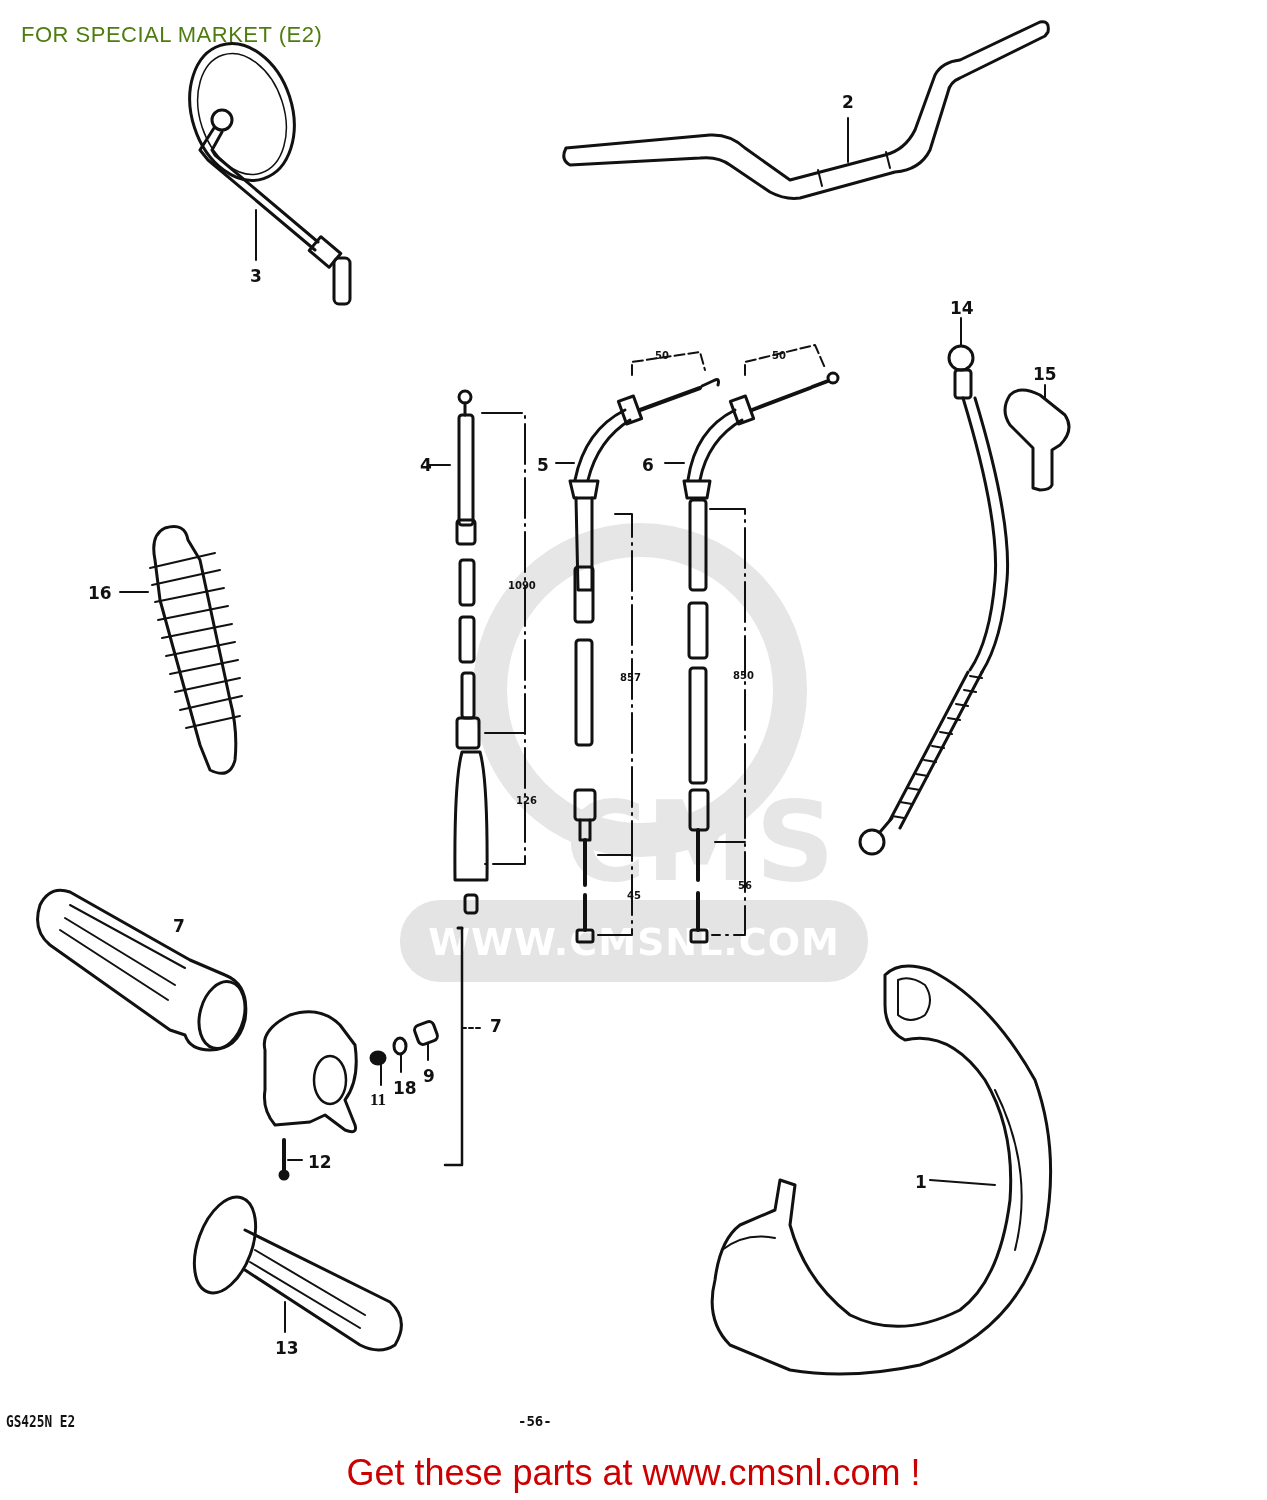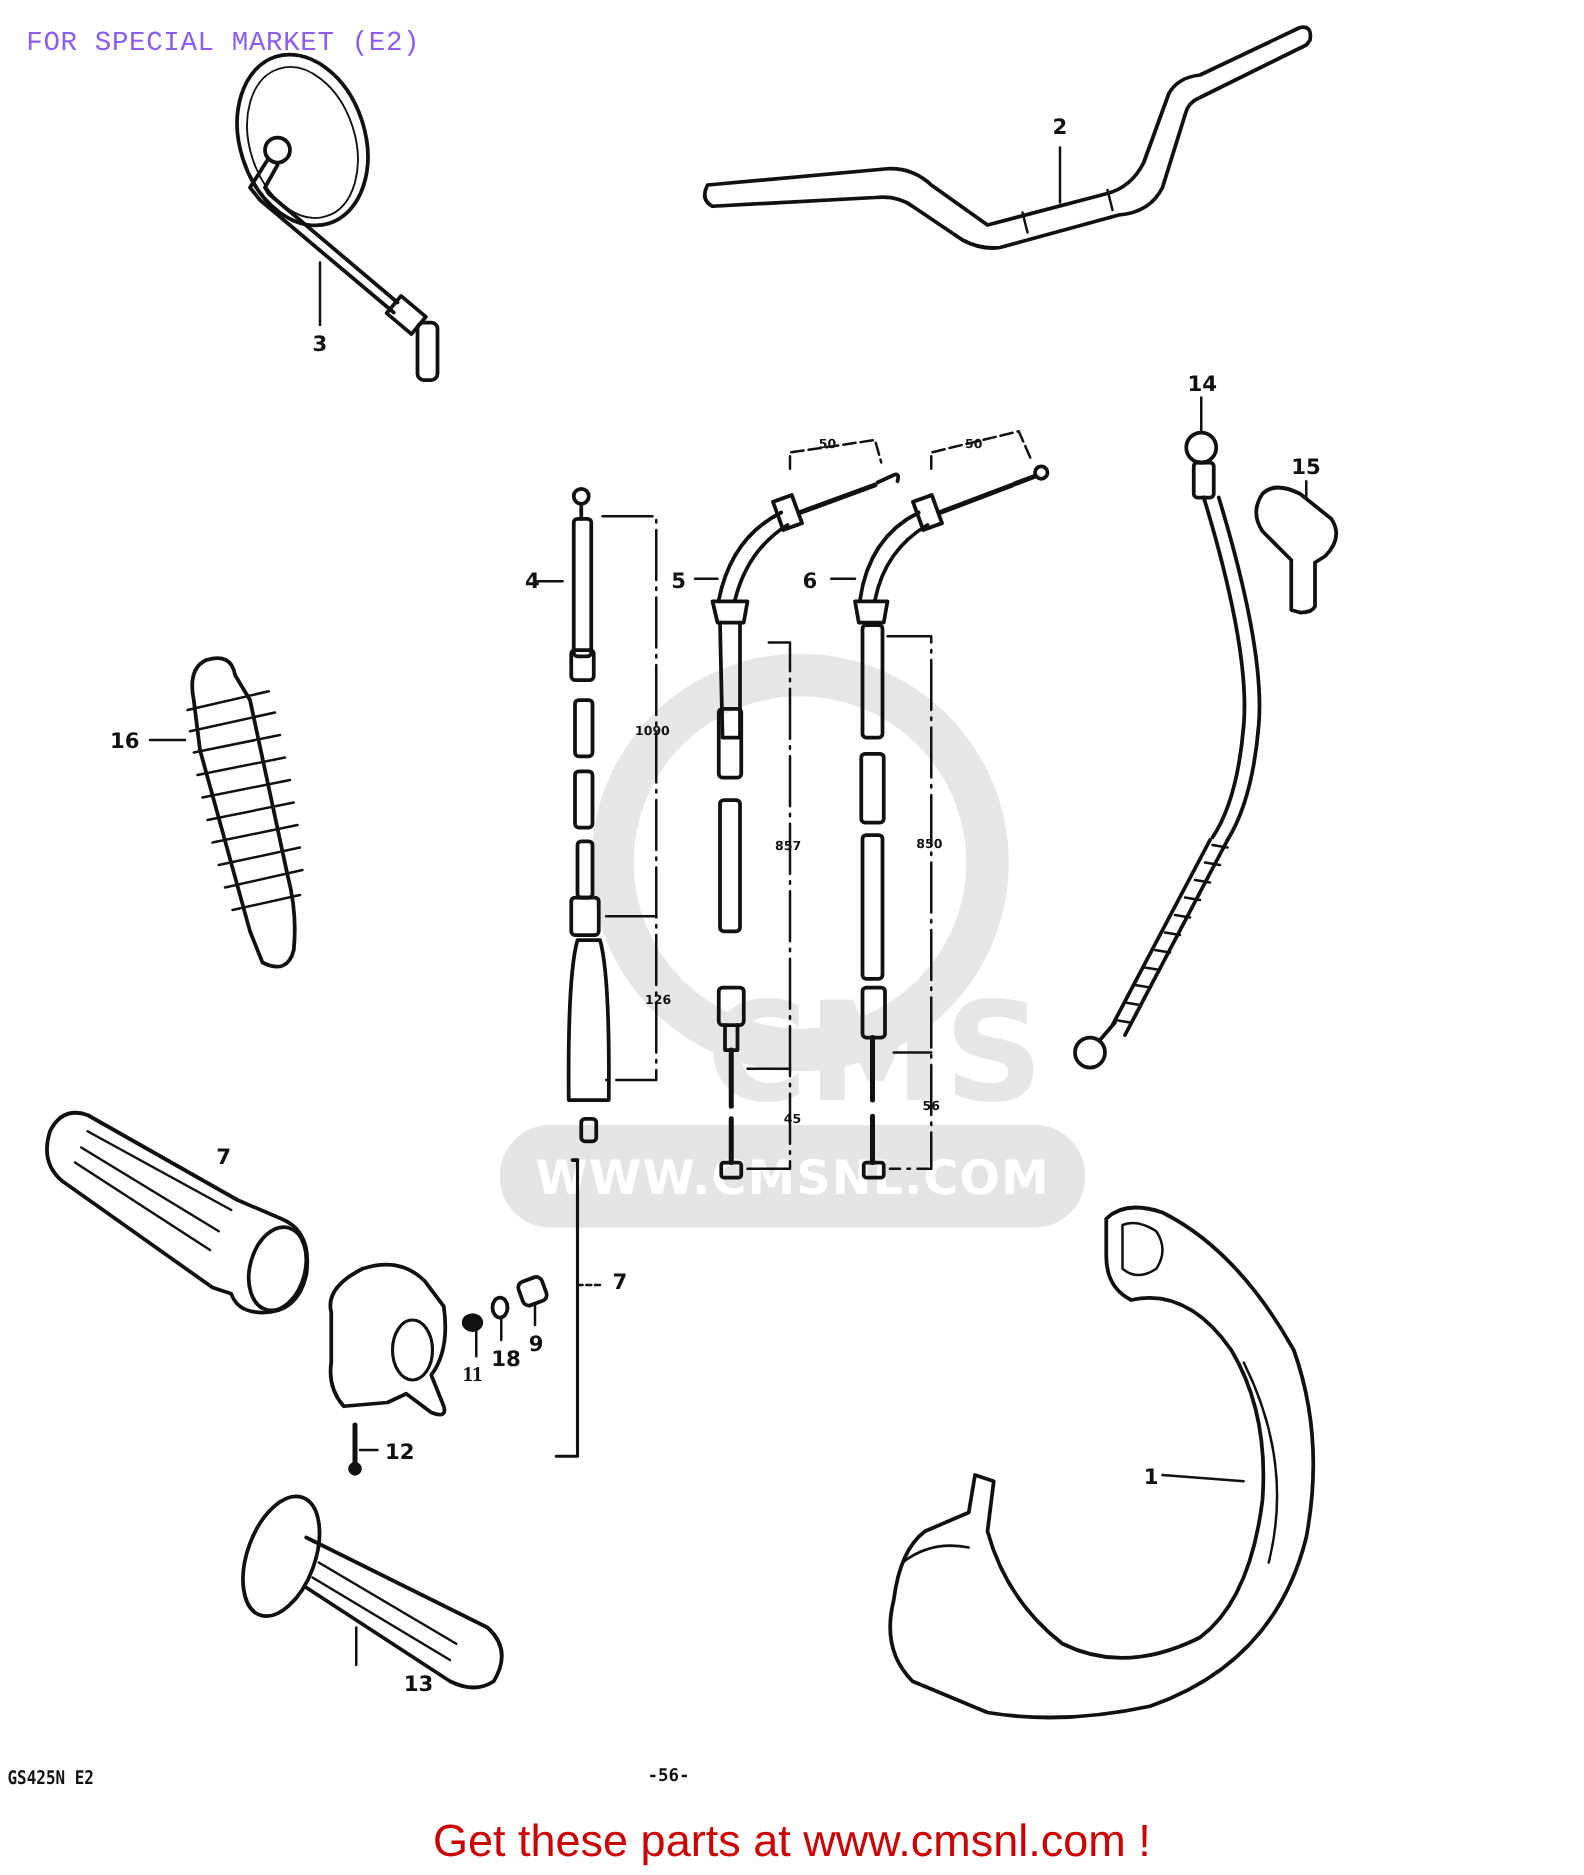--- a/index.html
+++ b/index.html
@@ -1,17 +1,17 @@
 <!DOCTYPE html>
 <html><head>
   <meta charset="utf-8">
   <style>
     html, body { margin: 0; padding: 0; background: #ffffff; }
     body { width: 1267px; height: 1500px; position: relative; overflow: hidden; font-family: "DejaVu Sans", sans-serif; }
-    .title { position: absolute; left: 21px; top: 22px; font-size: 22px; color: #8b5cf6; letter-spacing: 0.5px; font-family: Liberation Mono, monospace; }
+    .title { position: absolute; left: 21px; top: 22px; font-size: 22px; color: #4d7c0f; letter-spacing: 0.5px; font-family: Liberation Sans, sans-serif; }
     svg.diagram { position: absolute; left: 0; top: 0; width: 1267px; height: 1500px; }
     .callout { position: absolute; font-family: "DejaVu Sans", sans-serif; font-weight: bold; font-size: 17px; color: #111; }
     .dim { position: absolute; font-family: "DejaVu Sans", sans-serif; font-size: 10px; font-weight: bold; color: #111; }
     .footer-left { position: absolute; left: 6px; top: 1413px; font-size: 15px; font-weight: bold; color: #111; font-family: "DejaVu Sans Mono", monospace; transform: scaleX(0.85); transform-origin: left; }
     .footer-page { position: absolute; left: 518px; top: 1413px; font-size: 14px; font-weight: bold; color: #111; font-family: "DejaVu Sans Mono", monospace; }
     .cta { position: absolute; left: 0; width: 1267px; top: 1452px; text-align: center; font-size: 36px; color: #cc0000; font-family: "Liberation Sans", sans-serif; }
     .wm-text { position: absolute; left: 400px; top: 920px; width: 468px; text-align: center; font-family: "DejaVu Sans", sans-serif; font-weight: bold; font-size: 38px; color: #ffffff; letter-spacing: 1px; }
   </style>
 </head>
 <body>
@@ -184,21 +184,21 @@
 <div class="callout" style="left:642px; top:455px;">6</div>
 <div class="callout" style="left:950px; top:298px;">14</div>
 <div class="callout" style="left:1033px; top:364px;text-align:center;">15</div>
 <div class="callout" style="left:88px; top:583px;">16</div>
 <div class="callout" style="left:173px; top:916px;">7</div>
 <div class="callout" style="left:490px; top:1016px;">7</div>
 <div class="callout" style="left:423px; top:1066px;">9</div>
 <div class="callout" style="left:393px; top:1078px;">18</div>
 <div class="callout" style="left:370px; top:1090px;font-family:Liberation Serif, serif;">11</div>
 <div class="callout" style="left:308px; top:1152px;">12</div>
-<div class="callout" style="left:275px; top:1338px;margin-left:48px;">13</div>
+<div class="callout" style="left:275px; top:1338px;">13</div>
 <div class="callout" style="left:915px; top:1172px;">1</div>
 
 <div class="dim" style="left:508px; top:580px;">1090</div>
 <div class="dim" style="left:516px; top:795px;text-align:center;">126</div>
 <div class="dim" style="left:655px; top:350px;">50</div>
 <div class="dim" style="left:620px; top:672px;">857</div>
 <div class="dim" style="left:627px; top:890px;">45</div>
 <div class="dim" style="left:772px; top:350px;">50</div>
 <div class="dim" style="left:733px; top:670px;">850</div>
 <div class="dim" style="left:738px; top:880px;">56</div>

